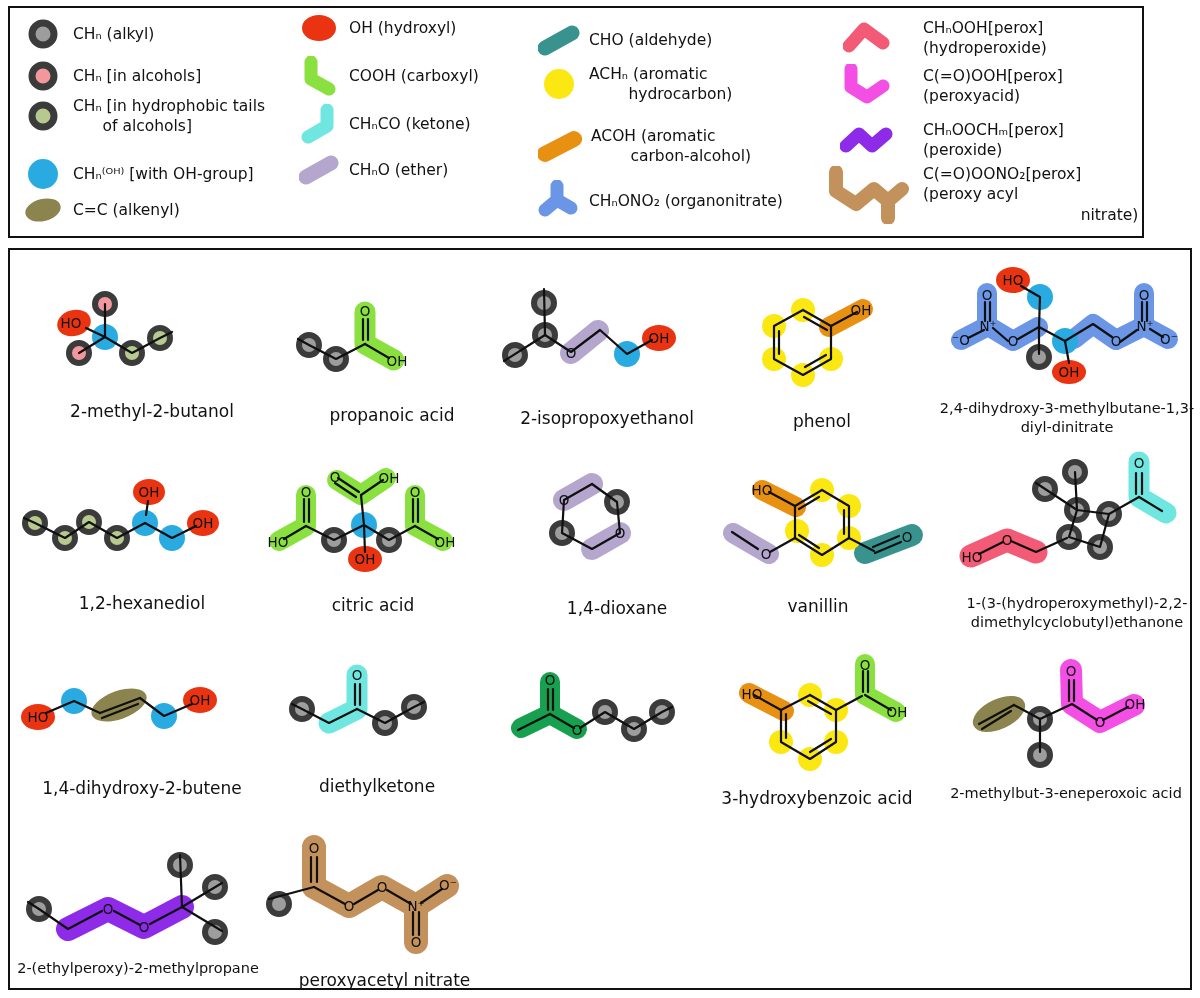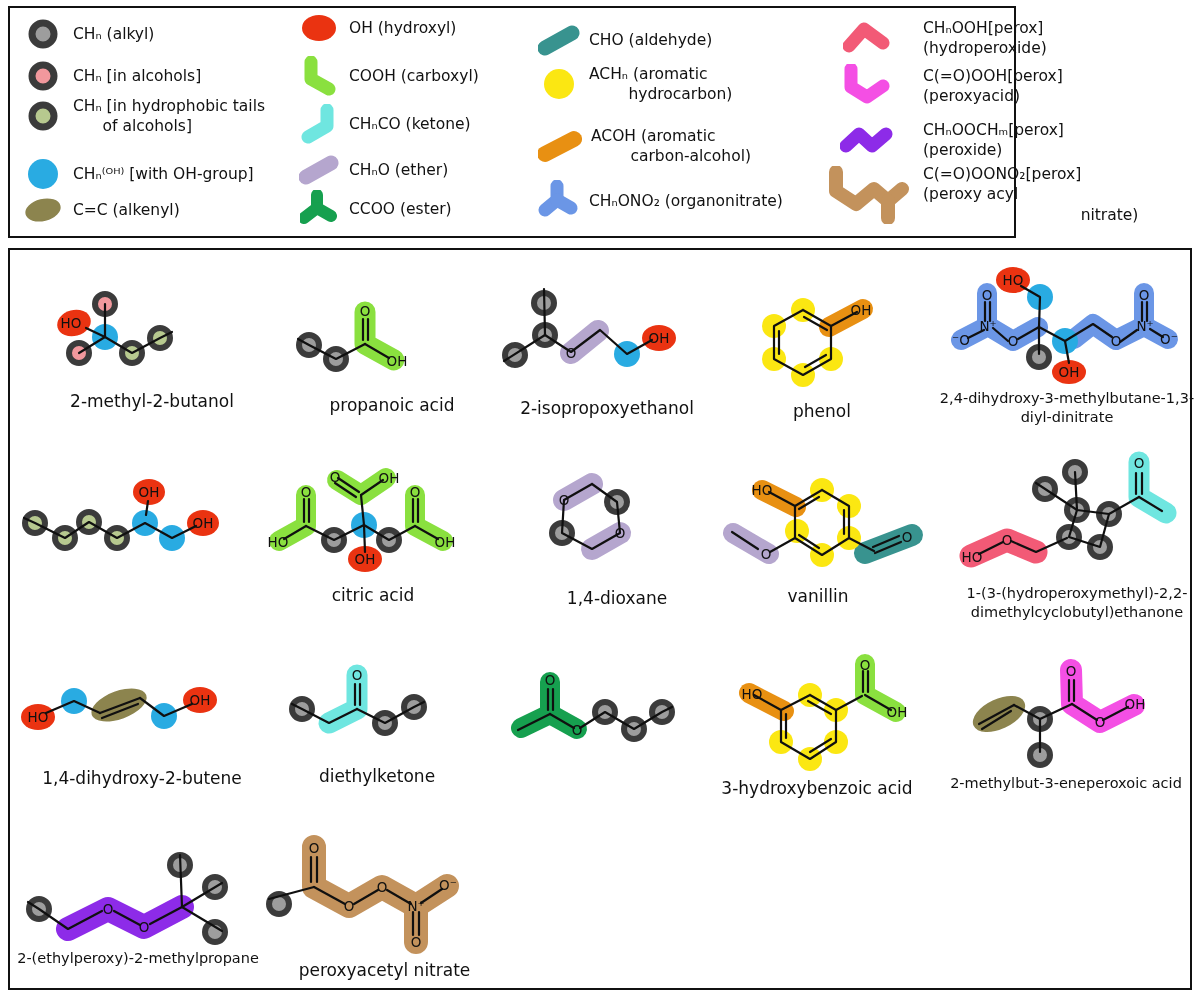--- a/index.html
+++ b/index.html
@@ -1,27 +1,27 @@
 <!DOCTYPE html>
 <html><head>
 <meta charset="utf-8">
 <style>
   *{margin:0;padding:0;box-sizing:border-box}
   html,body{width:1200px;height:998px;background:#fff}
   body{position:relative;font-family:"DejaVu Sans",sans-serif;color:#111;overflow:hidden}
   .panel{position:absolute;border:2.5px solid #111;background:#fff}
-  #legend-panel{left:8px;top:6px;width:1008px;height:232px}
+  #legend-panel{left:8px;top:6px;width:1136px;height:232px}
   #molecules-panel{left:8px;top:248px;width:1184px;height:742px}
   .lg-item{position:absolute;display:flex;align-items:center;gap:9px}
   .lg-icon{flex:0 0 auto;display:flex;align-items:center;justify-content:center;min-width:42px}
   .lg-item.wide .lg-icon{min-width:94px}
   .lg-label{font-size:15.5px;line-height:1.32;white-space:pre-line}
   .mol{position:absolute;display:flex;flex-direction:column}
   .mol-draw{flex:0 0 auto;line-height:0}
-  .mol-label{font-size:17px;line-height:1.3;text-align:center;margin-top:0;white-space:pre-line}
+  .mol-label{font-size:17px;line-height:1.3;text-align:center;margin-top:10px;white-space:pre-line}
   .mol-label.sm{font-size:14.5px}
   .mol-label.left{text-align:center;padding-left:22px}
   svg{display:block}
 </style>
 </head>
 <body>
 
 <div class="panel" id="legend-panel">
   <div class="lg-item" style="left:12px;top:8px">
       <span class="lg-icon">
@@ -89,29 +89,20 @@
       </span>
       <span class="lg-label">CHₙCO (ketone)</span>
     </div>
   <div class="lg-item" style="left:288px;top:142px">
       <span class="lg-icon">
         <svg viewBox="0 0 40 40" width="40" height="40">
           <polyline points="7,27 32,13" fill="none" stroke="#b5a6ce" stroke-width="15" stroke-linecap="round" stroke-linejoin="round"></polyline>
         </svg>
       </span>
       <span class="lg-label">CHₙO (ether)</span>
-    </div>
-  <div class="lg-item" style="left:288px;top:182px">
-      <span class="lg-icon">
-        <svg viewBox="0 0 38 38" width="38" height="38">
-          <polyline points="17,5 17,18 4,28" fill="none" stroke="#16a04f" stroke-width="12" stroke-linecap="round" stroke-linejoin="round"></polyline>
-          <polyline points="17,18 31,26" fill="none" stroke="#16a04f" stroke-width="12" stroke-linecap="round" stroke-linejoin="round"></polyline>
-        </svg>
-      </span>
-      <span class="lg-label">CCOO (ester)</span>
     </div>
 
   <div class="lg-item" style="left:528px;top:56px">
       <span class="lg-icon">
         <svg viewBox="0 0 36 36" width="36" height="36">
           <circle cx="18" cy="18" r="15" fill="#fbe712"></circle>
         </svg>
       </span>
       <span class="lg-label">ACHₙ (aromatic
 &nbsp;&nbsp;&nbsp;&nbsp;&nbsp;&nbsp;&nbsp;&nbsp;hydrocarbon)</span>
@@ -302,20 +293,21 @@
           <circle cx="23" cy="71" r="10" fill="#b7c98f" stroke="#3b3b3b" stroke-width="6"></circle>
           <circle cx="53" cy="86" r="10" fill="#b7c98f" stroke="#3b3b3b" stroke-width="6"></circle>
           <circle cx="77" cy="70" r="10" fill="#b7c98f" stroke="#3b3b3b" stroke-width="6"></circle>
           <circle cx="105" cy="86" r="10" fill="#b7c98f" stroke="#3b3b3b" stroke-width="6"></circle>
           <polyline points="12,66 23,71 53,86 77,70 105,86 133,71 160,86 184,74" fill="none" stroke="#101010" stroke-width="2.2" stroke-linecap="round" stroke-linejoin="round"></polyline>
           <polyline points="134,63 136,49" fill="none" stroke="#101010" stroke-width="2.2" stroke-linecap="round" stroke-linejoin="round"></polyline>
           <text x="137" y="40" text-anchor="middle" dominant-baseline="central" font-size="13.5" fill="#101010" font-family="DejaVu Sans, sans-serif">OH</text>
           <text x="191" y="71" text-anchor="middle" dominant-baseline="central" font-size="13.5" fill="#101010" font-family="DejaVu Sans, sans-serif">OH</text>
         </svg>
       </div>
+      <figcaption class="mol-label">1,2-hexanediol</figcaption>
     </figure>
   <figure class="mol" style="left:257px;top:197px;width:212px">
       <div class="mol-draw">
         <svg viewBox="0 0 212 137" width="212" height="137">
           <polyline points="70,33 94,48 119,31" fill="none" stroke="#8ae03f" stroke-width="20" stroke-linecap="round" stroke-linejoin="round"></polyline>
           <polyline points="39,48 39,79 12,94" fill="none" stroke="#8ae03f" stroke-width="20" stroke-linecap="round" stroke-linejoin="round"></polyline>
           <polyline points="148,48 148,79 176,94" fill="none" stroke="#8ae03f" stroke-width="20" stroke-linecap="round" stroke-linejoin="round"></polyline>
           <circle cx="67" cy="93" r="10" fill="#9d9d9d" stroke="#3b3b3b" stroke-width="6"></circle>
           <circle cx="122" cy="93" r="10" fill="#9d9d9d" stroke="#3b3b3b" stroke-width="6"></circle>
           <circle cx="97" cy="78" r="13" fill="#29abe2"></circle>

